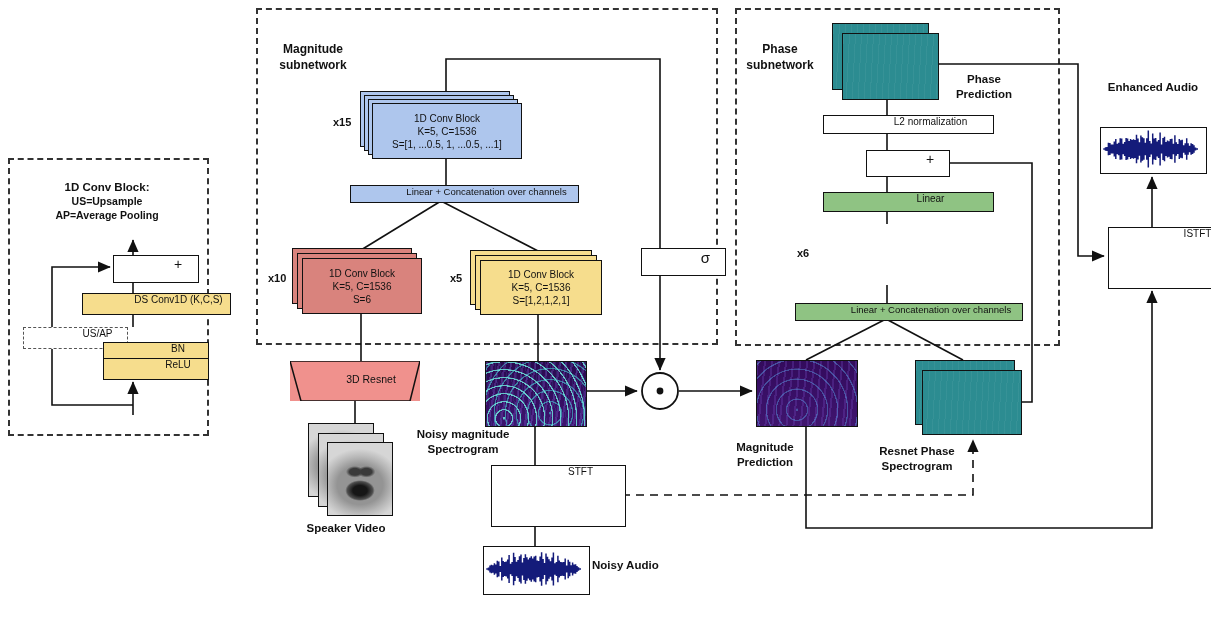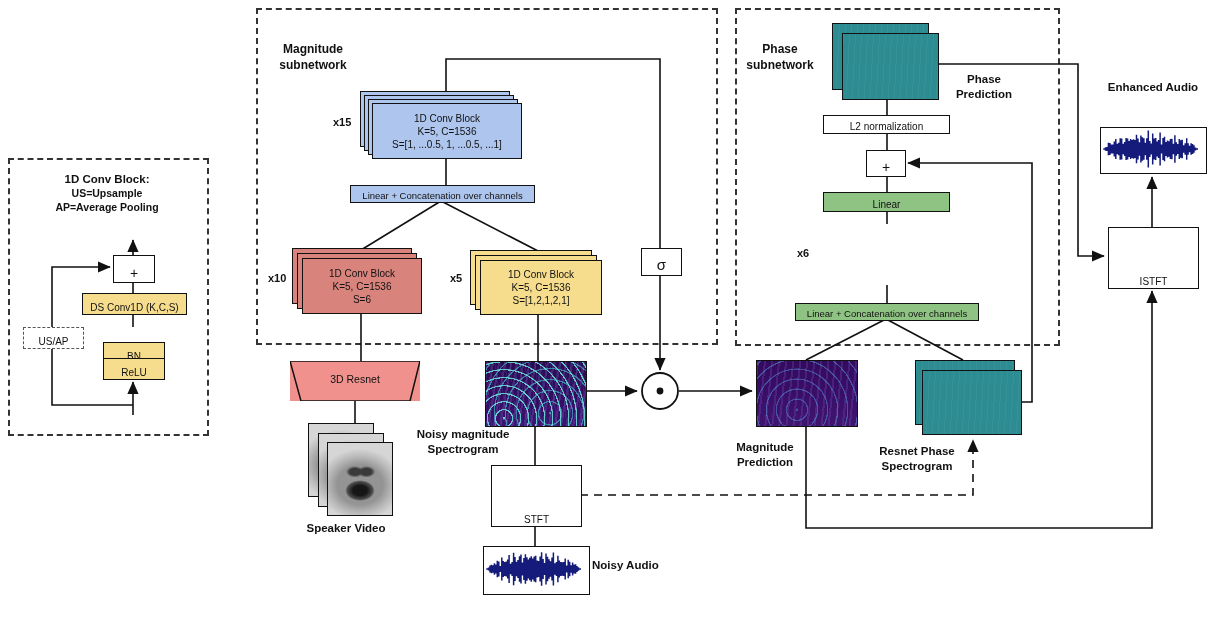--- a/index.html
+++ b/index.html
@@ -1,20 +1,20 @@
 <!DOCTYPE html>
 <html><head>
 <meta charset="utf-8">
 <style>
   html,body{margin:0;padding:0;background:#fff;}
   .canvas{position:relative;width:1211px;height:618px;background:#fff;
           font-family:"Liberation Sans", sans-serif;color:#111;overflow:hidden;}
   .dashedbox{position:absolute;border:2px dashed #333;background:transparent;}
   .box{position:absolute;border:1.5px solid #111;background:#fff;display:flex;
-       align-items:flex-end;justify-content:center;text-align:center;font-size:10px;line-height:1.25;}
+       align-items:flex-start;justify-content:center;text-align:center;font-size:10px;line-height:1.25;padding-left:44px;}
   .stack{position:absolute;}
   .layer{position:absolute;left:0;top:0;width:100%;height:100%;border:1.5px solid #111;}
   .front{display:flex;flex-direction:column;align-items:center;justify-content:center;
          text-align:center;font-size:10px;line-height:1.3;}
   .c-blue{background:#aec6ed;}
   .c-red{background:#d9837d;}
   .c-yellow{background:#f6dd8d;}
   .c-green{background:#8fc383;}
   .bar{font-size:9.5px;}
   .lbl{position:absolute;font-weight:bold;font-size:11.5px;line-height:1.3;text-align:center;}
@@ -38,21 +38,21 @@
   .frame{position:absolute;border:1.5px solid #111;
     background:
       radial-gradient(ellipse 32% 20% at 50% 66%, #161616 0 35%, #4e4e4e 62%, rgba(0,0,0,0) 72%),
       radial-gradient(ellipse 14% 8% at 42% 40%, #3a3a3a 0 60%, rgba(0,0,0,0) 100%),
       radial-gradient(ellipse 14% 8% at 60% 40%, #3a3a3a 0 60%, rgba(0,0,0,0) 100%),
       radial-gradient(ellipse 65% 50% at 50% 58%, #949494 0 55%, #b8b8b8 78%, #d6d6d6 100%),
       linear-gradient(180deg,#d2d2d2,#9d9d9d);}
   .wavebox{position:absolute;border:1.6px solid #111;background:#fff;}
   .trap{position:absolute;left:290px;top:361px;width:130px;height:40px;background:#f0918d;}
   .trap svg{position:absolute;left:0;top:0;}
-  .trap .tlabel{position:absolute;width:100%;top:12px;text-align:center;font-size:10.5px;}
+  .trap .tlabel{position:absolute;width:100%;top:12px;text-align:center;font-size:10.5px;padding-left:16px;}
   svg.connectors{position:absolute;left:0;top:0;}
 </style>
 </head>
 <body>
 
 <div class="canvas">
 
   <div class="dashedbox" style="left:8px;top:158px;width:197px;height:274px"></div>
   <div class="dashedbox" style="left:256px;top:8px;width:458px;height:333px"></div>
   <div class="dashedbox" style="left:735px;top:8px;width:321px;height:334px"></div>
@@ -99,21 +99,21 @@
 
       <path d="M580,495 H973 V440" stroke-dasharray="8 6" marker-end="url(#arr)"></path>
     </g>
 
     <g>
       <circle cx="660" cy="391" r="18" fill="#fff" stroke="#111" stroke-width="1.8"></circle>
       <circle cx="660" cy="391" r="3.4" fill="#111"></circle>
     </g>
   </svg>
 
-  <div class="lbl" style="left:28px;top:172px;width:158px">
+  <div class="lbl" style="left:28px;top:180px;width:158px">
     <div class="legend-title">1D Conv Block:</div>
     <div class="legend-sub">US=Upsample</div>
     <div class="legend-sub">AP=Average Pooling</div>
   </div>
   <div class="box" style="left:113px;top:255px;width:40px;height:26px;font-size:14px">
       <span>+</span>
     </div>
   <div class="box c-yellow" style="left:82px;top:293px;width:103px;height:20px">
       <span>DS Conv1D (K,C,S)</span>
     </div>

